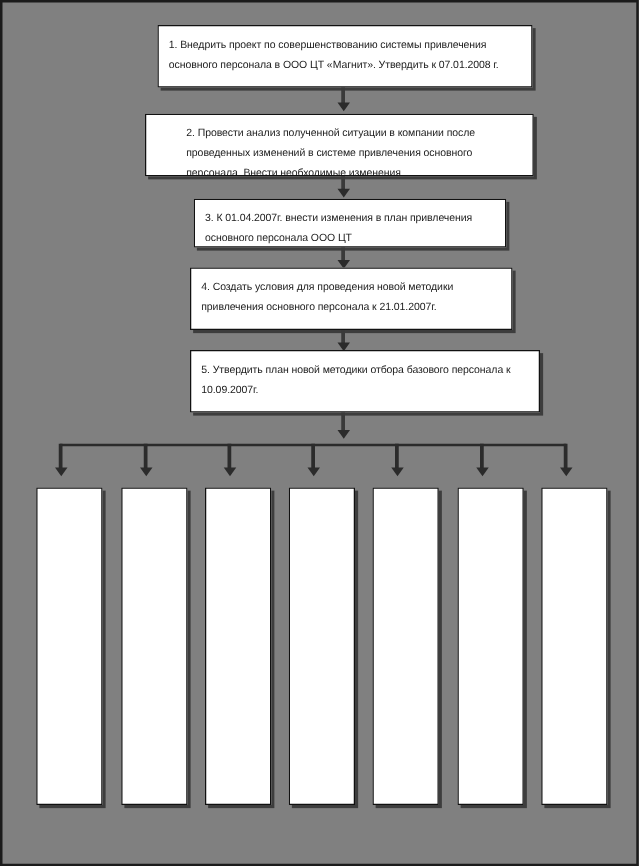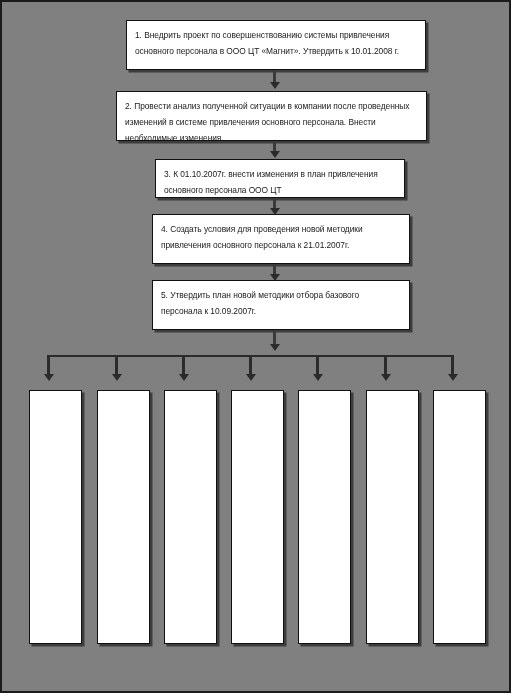--- a/index.html
+++ b/index.html
@@ -80,48 +80,48 @@
     width:3px;
     background:#2b2b2b;
   }
 </style>
 </head>
 <body>
 
 <div id="canvas">
 
   <div class="box hbox" style="left:124px;top:18px;width:300px;height:50px;">
-    <span class="txt">1. Внедрить проект по совершенствованию системы привлечения основного персонала в ООО ЦТ «Магнит». Утвердить к 10.01.2008 г.</span>
+    <span class="txt">1. Внедрить проект по совершенствованию системы привлечения основного персонала в ООО ЦТ «Магнит». Утвердить к 07.01.2008 г.</span>
   </div>
 
   <div class="vline" style="left:271px;top:68px;height:16px;"></div>
   <div class="arrowhead" style="left:267.5px;top:80px;"></div>
 
-  <div class="box hbox" style="left:114px;top:89px;width:311px;height:50px;">
+  <div class="box hbox" style="left:114px;top:89px;width:311px;height:50px;padding-left:24px;">
     <span class="txt">2. Провести анализ полученной ситуации в компании после проведенных изменений в системе привлечения основного персонала. Внести необходимые изменения</span>
   </div>
 
   <div class="vline" style="left:271px;top:139px;height:14px;"></div>
   <div class="arrowhead" style="left:267.5px;top:149px;"></div>
 
   <div class="box hbox" style="left:153px;top:157px;width:250px;height:39px;">
-    <span class="txt">3. К 01.10.2007г. внести изменения в план привлечения основного персонала ООО ЦТ</span>
+    <span class="txt">3. К 01.04.2007г. внести изменения в план привлечения основного персонала ООО ЦТ</span>
   </div>
 
   <div class="vline" style="left:271px;top:196px;height:14px;"></div>
   <div class="arrowhead" style="left:267.5px;top:206px;"></div>
 
   <div class="box hbox" style="left:150px;top:212px;width:258px;height:50px;">
     <span class="txt">4. Создать условия для проведения новой методики привлечения основного персонала к 21.01.2007г.</span>
   </div>
 
   <div class="vline" style="left:271px;top:262px;height:14px;"></div>
   <div class="arrowhead" style="left:267.5px;top:272px;"></div>
 
-  <div class="box hbox" style="left:150px;top:278px;width:258px;height:50px;">
+  <div class="box hbox" style="left:150px;top:278px;width:280px;height:50px;">
     <span class="txt">5. Утвердить план новой методики отбора базового персонала к  10.09.2007г.</span>
   </div>
 
   <div class="vline" style="left:271px;top:328px;height:18px;"></div>
   <div class="arrowhead" style="left:267.5px;top:342px;"></div>
 
   <div class="hline" style="left:46px;top:353px;width:405px;"></div>
 
   <div class="branch-stub" style="left:45px;top:353px;height:22px;"></div>
   <div class="arrowhead" style="left:41.5px;top:372px;"></div>

